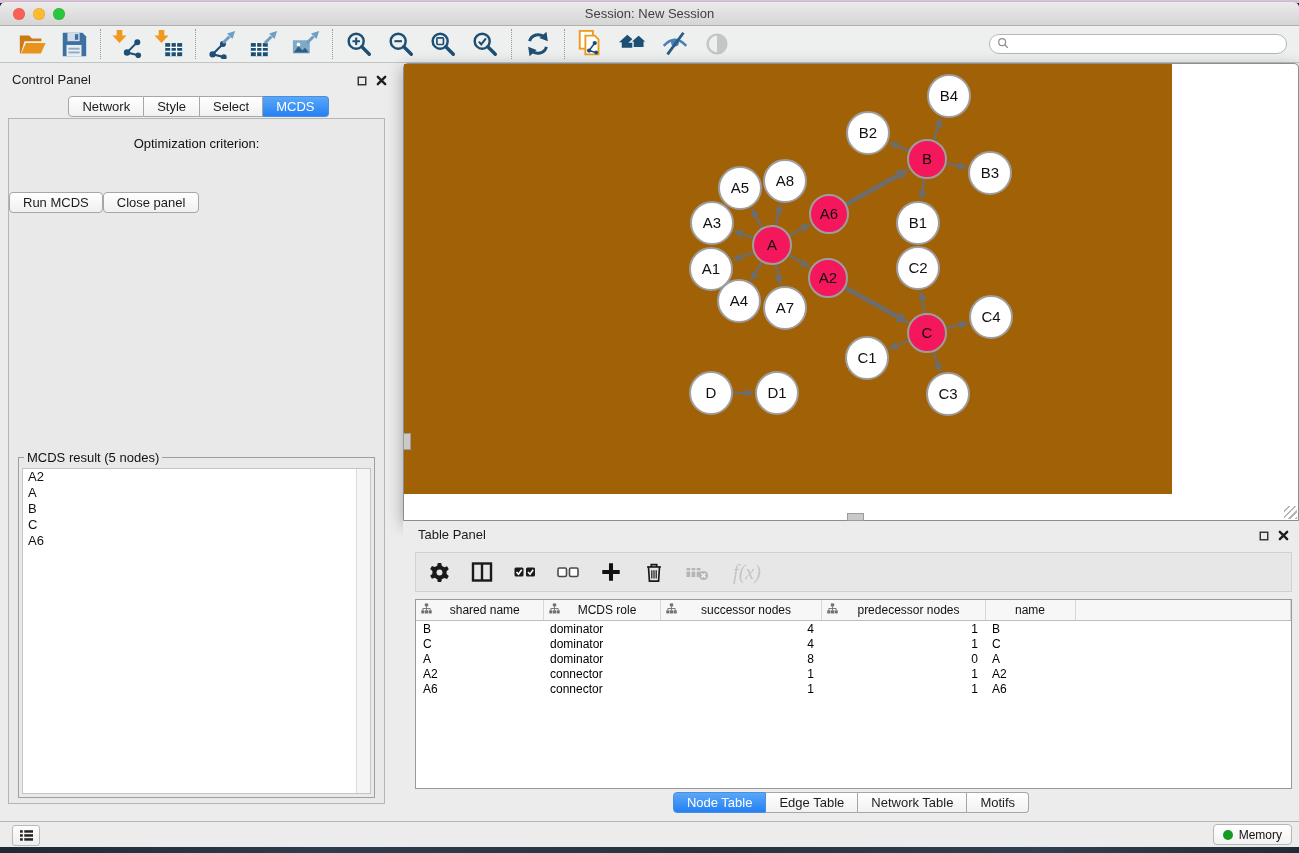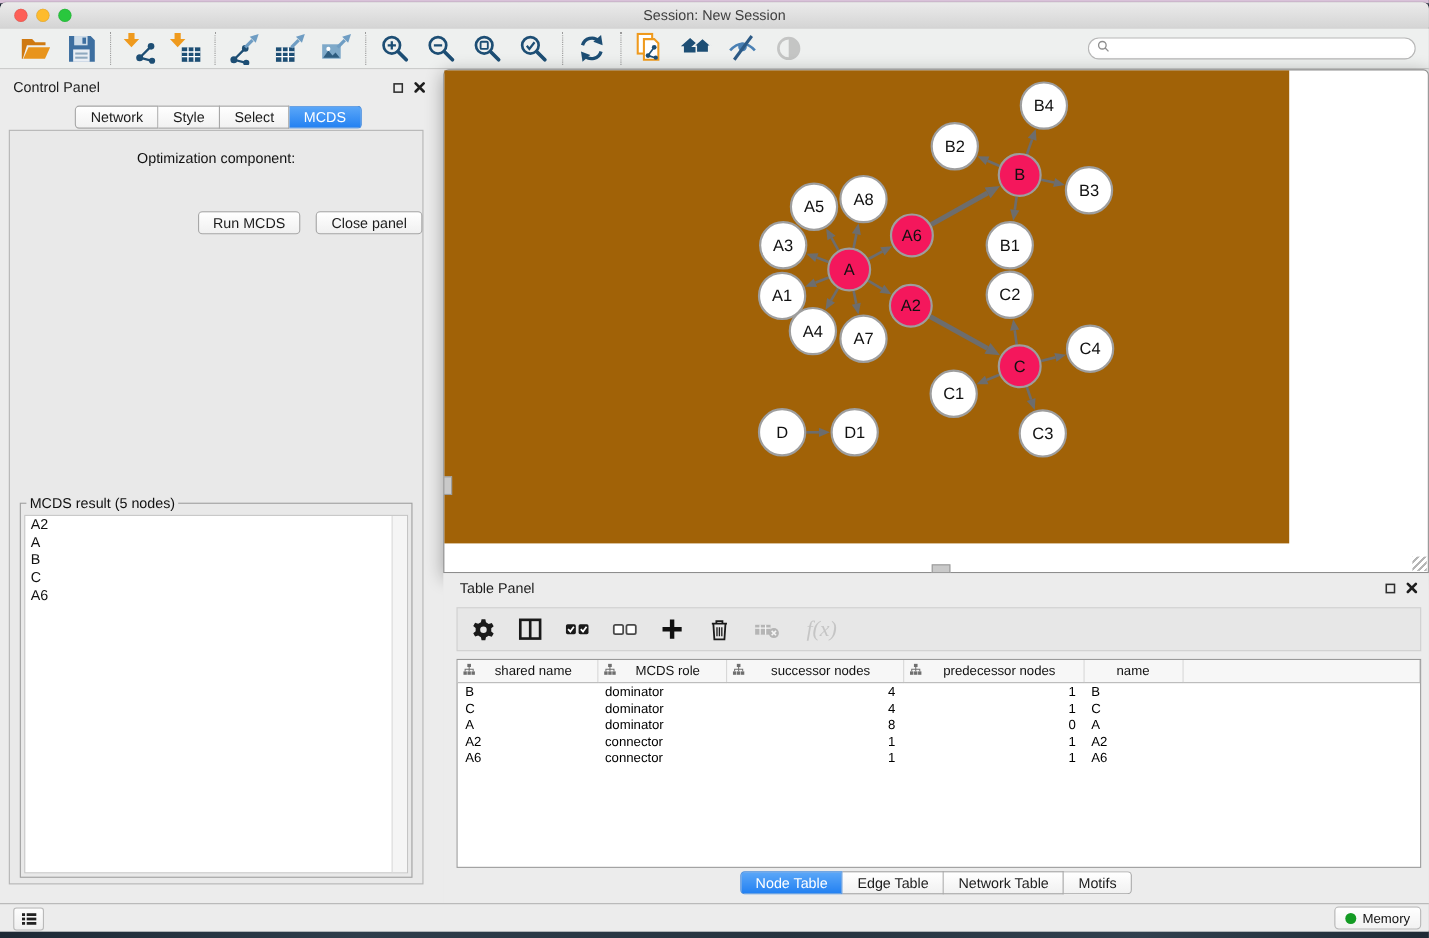--- a/index.html
+++ b/index.html
@@ -38,21 +38,21 @@
   .seg-btn:first-child{border-left:1px solid #a7a7a7;border-radius:4px 0 0 4px;}
   .seg-btn:last-child{border-radius:0 4px 4px 0;}
   .seg-btn.active{background:linear-gradient(#5ba7f8,#2381f2);color:#fff;border-color:#4a8ede;}
   .cp-tabs{position:absolute;top:33px;left:0;width:100%;display:flex;justify-content:center;align-items:center;}
   .cp-content{position:absolute;left:8px;top:55px;width:375px;height:684px;background:#e9e9e9;border:1px solid #b5b5b5;}
   .opt-label{position:absolute;top:17px;width:100%;text-align:center;font-size:13px;color:#111;}
   .dropdown{position:absolute;left:33px;top:39px;width:313px;height:22px;background:#fff;border:1px solid #a5a5a5;
             border-radius:4px;font-size:13px;display:flex;align-items:center;padding-left:8px;color:#111;}
   .stepper{position:absolute;right:-1px;top:-1px;width:20px;height:24px;border-radius:0 4px 4px 0;
            background:linear-gradient(#5ea9f8,#2280f3);display:flex;align-items:center;justify-content:center;}
-  .panel-buttons{position:absolute;top:73px;width:100%;display:flex;justify-content:flex-end;gap:14px;}
+  .panel-buttons{position:absolute;top:73px;width:100%;display:flex;justify-content:flex-start;gap:0;}
   .btn{height:19px;line-height:19px;padding:0 13px;background:linear-gradient(#ffffff,#f0f0f0);
        border:1px solid #a7a7a7;border-radius:4px;font-size:13px;color:#1c1c1c;}
   .fieldset{position:absolute;left:9px;top:338px;width:355px;height:339px;border:1px solid #9f9f9f;}
   .fs-legend{position:absolute;left:5px;top:-8px;background:#e9e9e9;padding:0 3px;font-size:13px;color:#111;}
   .fs-list{position:absolute;left:3px;top:10px;right:3px;bottom:3px;background:#fff;border:1px solid #c4c4c4;overflow:hidden;}
   .fs-scroll{position:absolute;right:0;top:0;width:13px;height:100%;background:#f5f5f5;border-left:1px solid #dcdcdc;}
   .fs-item{font-size:13px;line-height:16px;padding:0 5px;color:#111;}
   
   .net-window{position:absolute;left:403px;top:0;width:896px;height:458px;border:1px solid #8d8d8d;
               border-radius:5px 5px 0 0;background:#fff;box-shadow:0 4px 16px rgba(0,0,0,.33);box-sizing:border-box;}
@@ -284,21 +284,21 @@
       <div class="cp-tabs">
           <div class="seg" id="cp-tabs">
             <span class="seg-btn">Network</span>
             <span class="seg-btn">Style</span>
             <span class="seg-btn">Select</span>
             <span class="seg-btn active">MCDS</span>
           </div>
         </div>
 
       <div class="cp-content">
-        <div class="opt-label">Optimization component:</div>
+        <div class="opt-label">Optimization criterion:</div>
         <div class="panel-buttons">
           <span class="btn">Run MCDS</span>
           <span class="btn">Close panel</span>
         </div>
         <div class="fieldset">
           <div class="fs-legend">MCDS result (5 nodes)</div>
           <div class="fs-list" id="mcds-list">
             <div class="fs-scroll"></div>
           <div class="fs-item">A2</div>
               <div class="fs-item">A</div>

